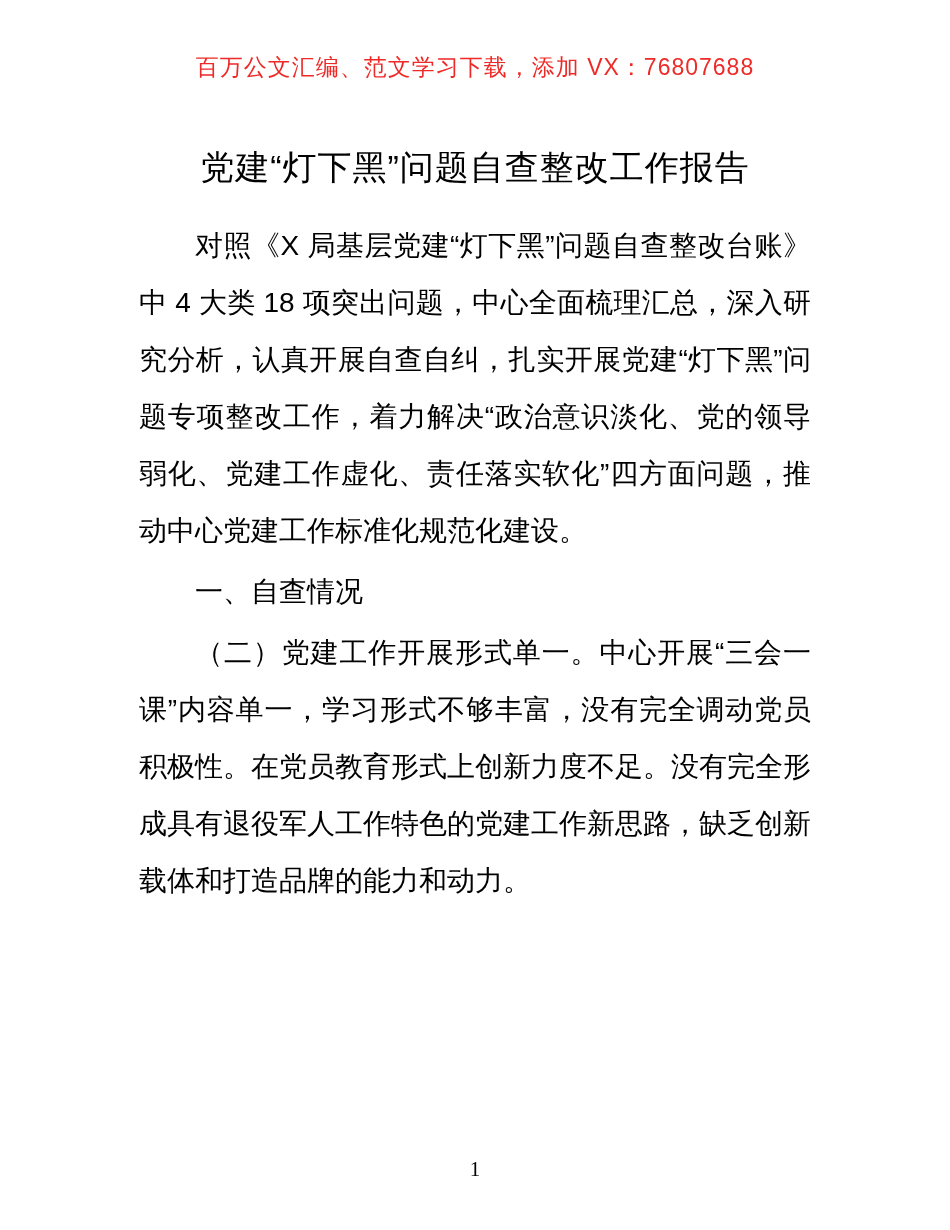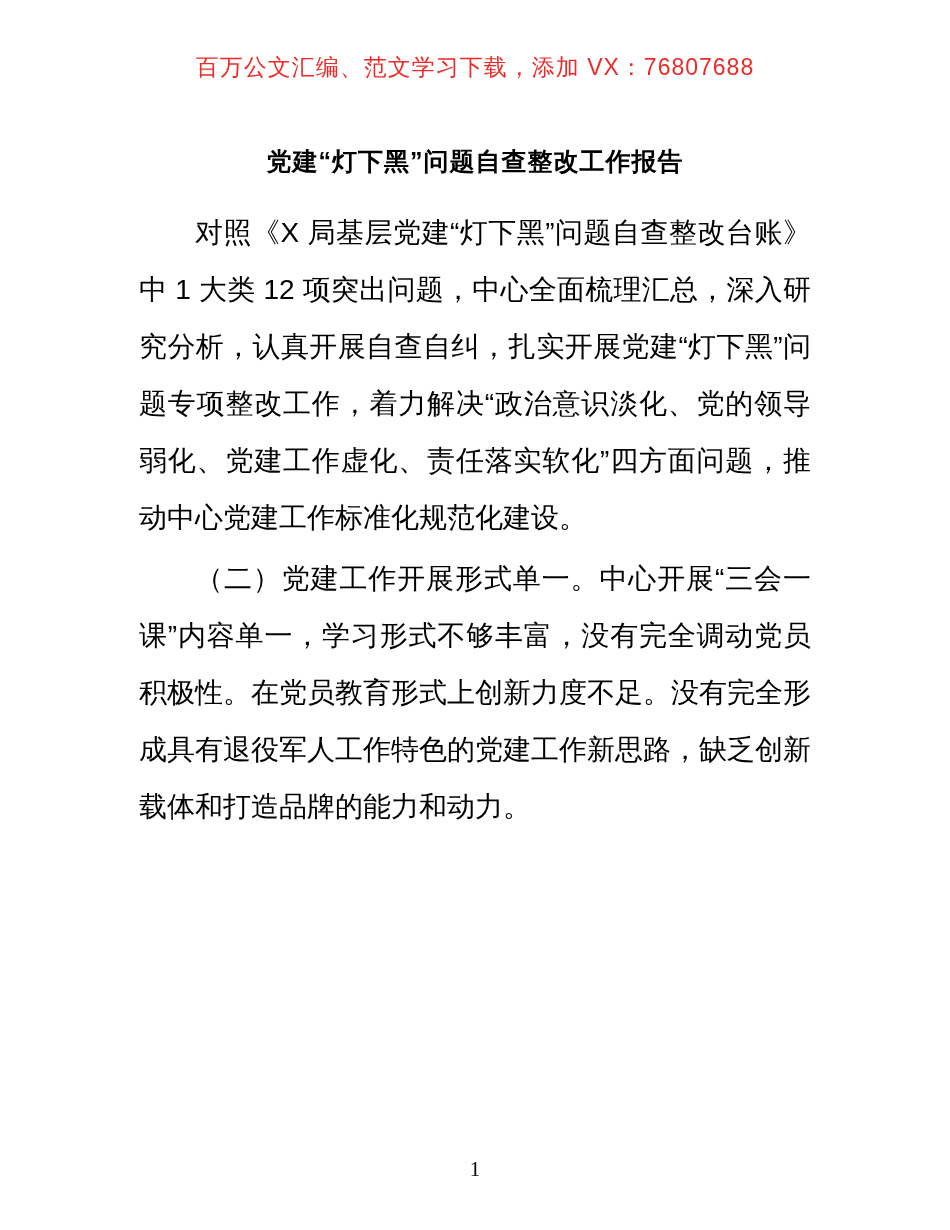--- a/index.html
+++ b/index.html
@@ -20,22 +20,22 @@
   .header-notice {
     padding-top: 52px;
     text-align: center;
     font-size: 23px;
     letter-spacing: 1px;
     color: var(--notice, #ed2a28);
   }
   .doc-title {
     margin: 62px 80px 0 80px;
     text-align: center;
-    font-size: 25px;
-    font-weight: bold;
+    font-size: 34px;
+    font-weight: normal;
     letter-spacing: 1px;
     color: var(--text, #000000);
   }
   .doc-body {
     margin: 26px 105px 0 105px;
     font-size: 28px;
     line-height: 57px;
     text-align: justify;
     color: var(--text, #000000);
   }
@@ -60,19 +60,20 @@
 </head>
 <body>
 
 <div class="page" style="--notice: #ed2a28; --text: #000000; --bg: #ffffff;">
 
   <div class="header-notice">百万公文汇编、范文学习下载，添加 VX：76807688</div>
 
   <h1 class="doc-title">党建“灯下黑”问题自查整改工作报告</h1>
 
   <div class="doc-body">
-    <p>对照《X 局基层党建“灯下黑”问题自查整改台账》中 1 大类 12 项突出问题，中心全面梳理汇总，深入研究分析，认真开展自查自纠，扎实开展党建“灯下黑”问题专项整改工作，着力解决“政治意识淡化、党的领导弱化、党建工作虚化、责任落实软化”四方面问题，推动中心党建工作标准化规范化建设。</p>
+    <p>对照《X 局基层党建“灯下黑”问题自查整改台账》中 4 大类 18 项突出问题，中心全面梳理汇总，深入研究分析，认真开展自查自纠，扎实开展党建“灯下黑”问题专项整改工作，着力解决“政治意识淡化、党的领导弱化、党建工作虚化、责任落实软化”四方面问题，推动中心党建工作标准化规范化建设。</p>
+    <p class="section-heading">一、自查情况</p>
     <p>（二）党建工作开展形式单一。中心开展“三会一课”内容单一，学习形式不够丰富，没有完全调动党员积极性。在党员教育形式上创新力度不足。没有完全形成具有退役军人工作特色的党建工作新思路，缺乏创新载体和打造品牌的能力和动力。</p>
   </div>
 
   <div class="page-number">1</div>
 
 </div>
 
 </body></html>

